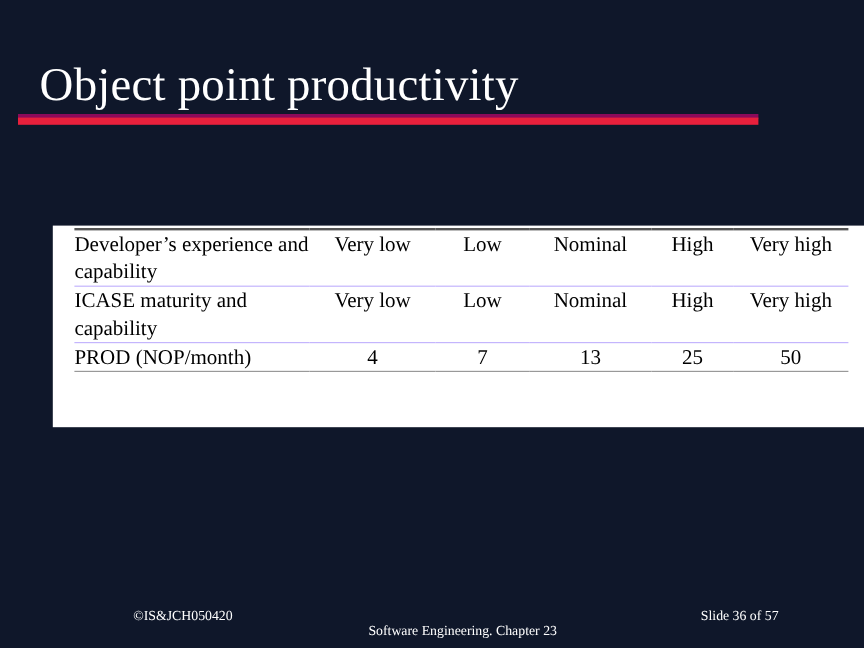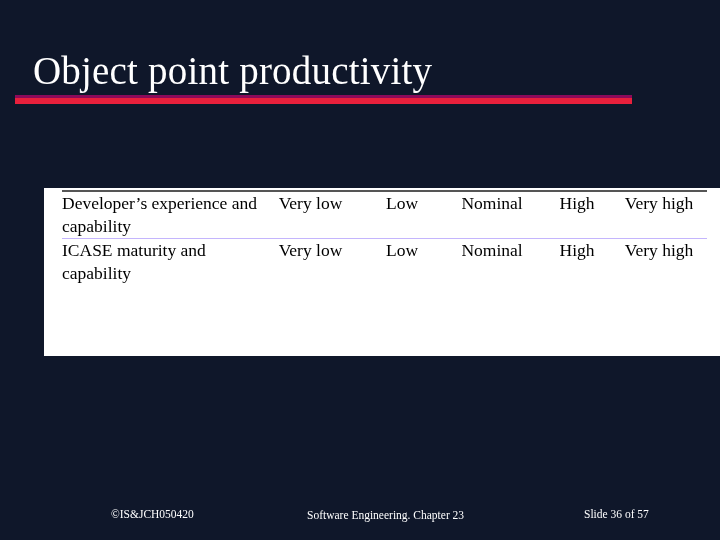--- a/index.html
+++ b/index.html
@@ -122,21 +122,21 @@
   }
   #footer-left {
     position: absolute;
     left: 111px;
     top: 3px;
     white-space: nowrap;
   }
   #footer-center {
     position: absolute;
     left: 307px;
-    top: 4px;
+    top: 15px;
     white-space: nowrap;
   }
   #footer-right {
     position: absolute;
     left: 584px;
     top: 3px;
     white-space: nowrap;
   }
 </style>
 </head>
@@ -162,20 +162,28 @@
           <td class="val-cell c5">Very high</td>
         </tr>
         <tr class="ruled-top">
           <td class="label-cell">ICASE maturity and capability</td>
           <td class="val-cell c1">Very low</td>
           <td class="val-cell c2">Low</td>
           <td class="val-cell c3">Nominal</td>
           <td class="val-cell c4">High</td>
           <td class="val-cell c5">Very high</td>
         </tr>
+        <tr class="ruled-top ruled-bottom">
+          <td class="label-cell">PROD (NOP/month)</td>
+          <td class="val-cell c1">4</td>
+          <td class="val-cell c2">7</td>
+          <td class="val-cell c3">13</td>
+          <td class="val-cell c4">25</td>
+          <td class="val-cell c5">50</td>
+        </tr>
       </tbody>
     </table>
   </div>
 
   <div id="footer">
     <div id="footer-left">©IS&amp;JCH050420</div>
     <div id="footer-center">Software Engineering. Chapter 23</div>
     <div id="footer-right">Slide 36 of 57</div>
   </div>
 

